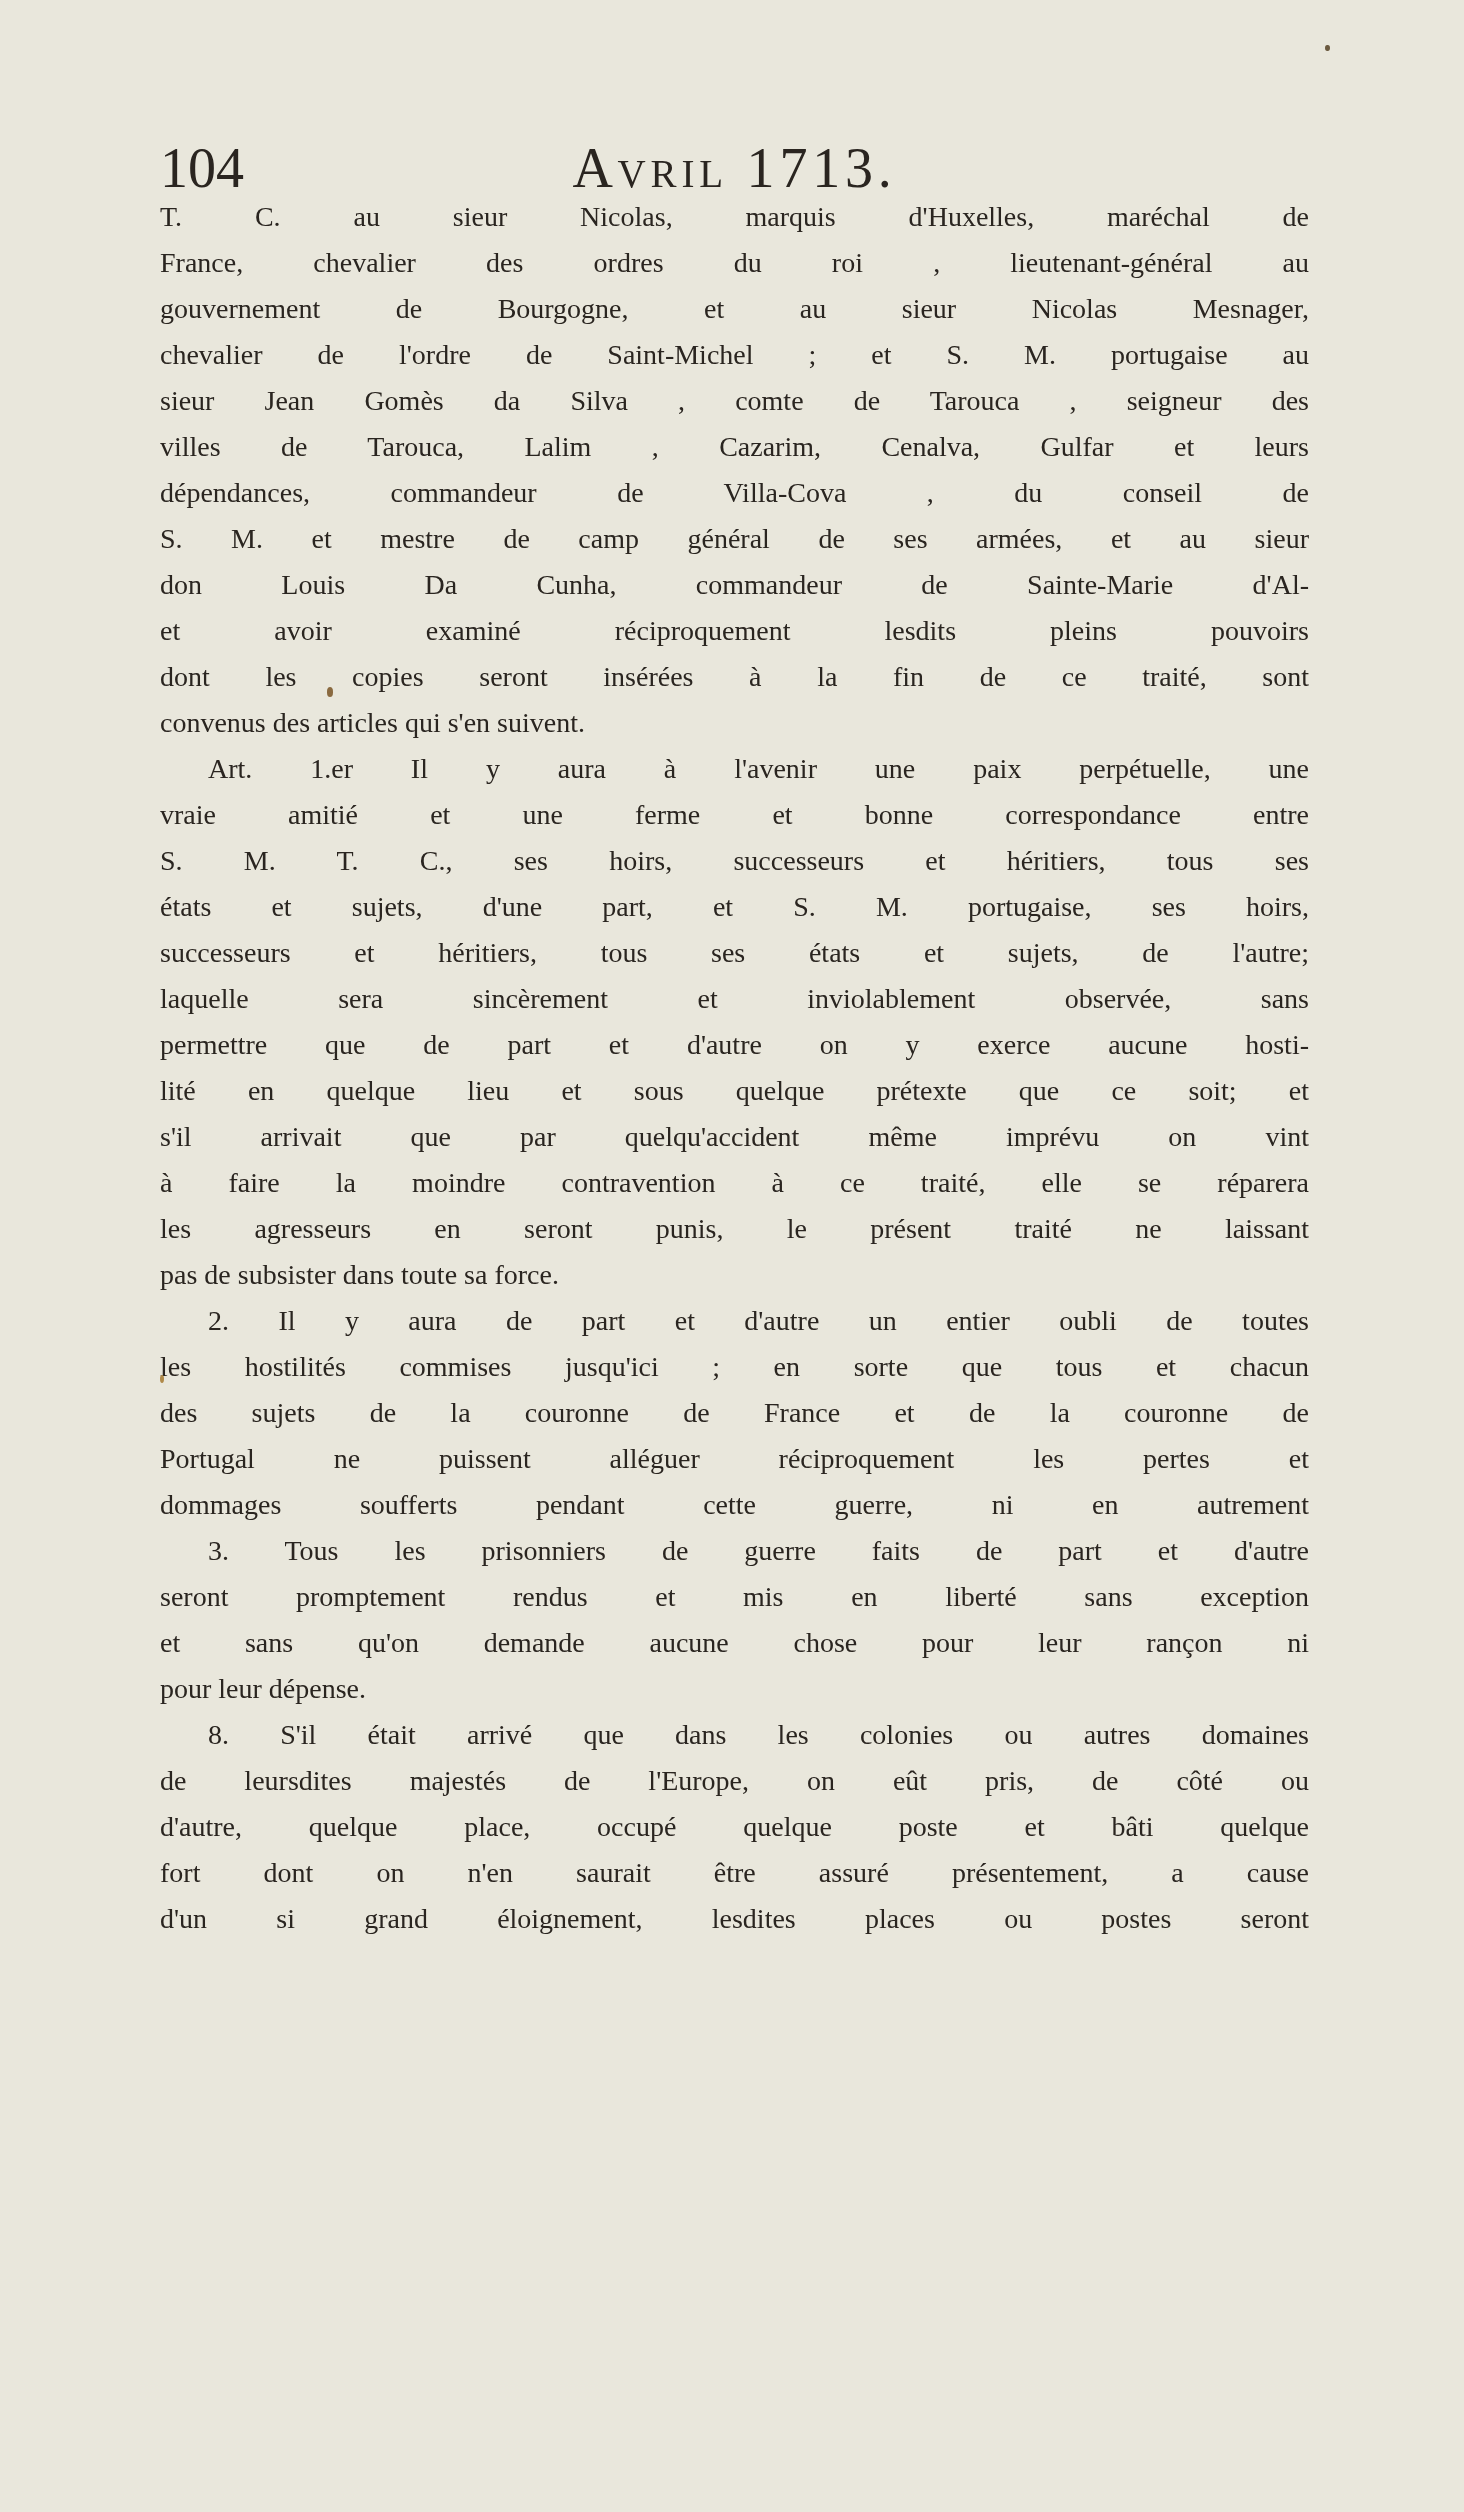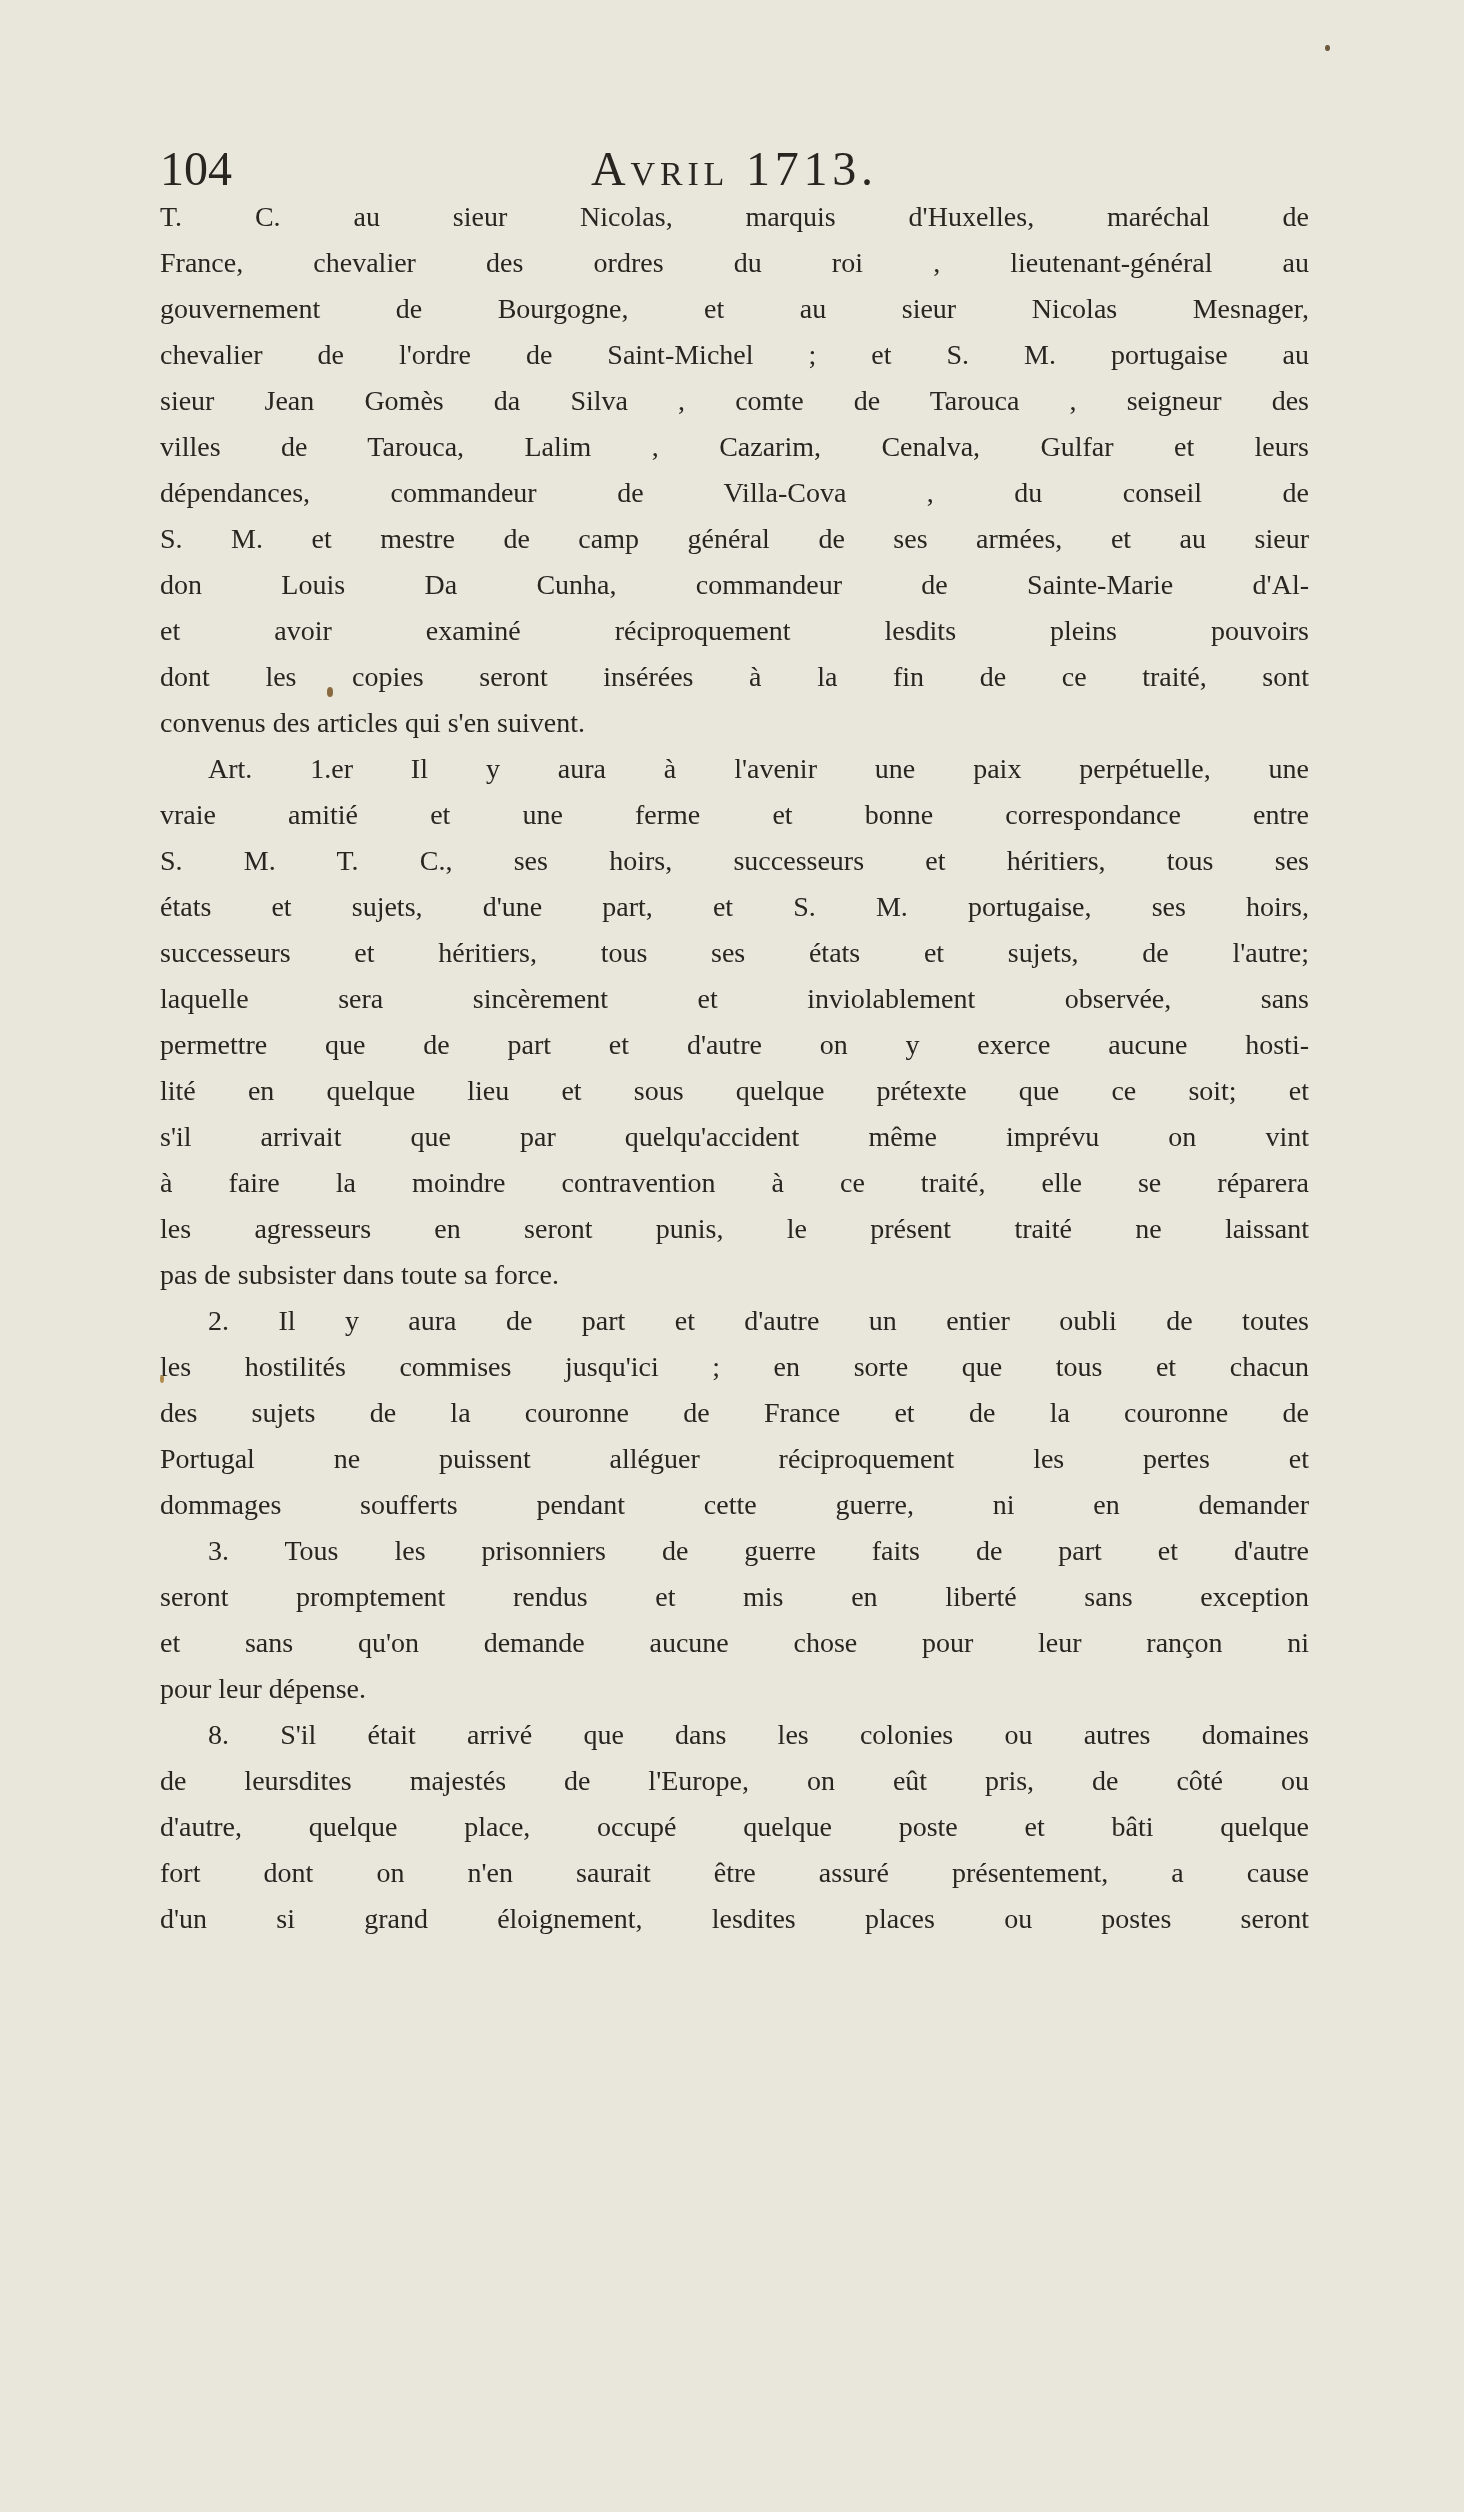--- a/index.html
+++ b/index.html
@@ -8,21 +8,21 @@
     background: #e9e7dc;
     position: relative; overflow: hidden;
     font-family: "Liberation Serif", "DejaVu Serif", serif;
     color: #2a2520;
   }
   .page {
     position: absolute; left: 160px; top: 143px; width: 1149px;
   }
   .header {
     position: relative; height: 51px;
-    font-size: 48px; line-height: 51px;
+    font-size: 56px; line-height: 51px;
   }
   .page-number { position: absolute; left: 0; top: 0; }
   .running-head {
     position: absolute; left: 0; right: 0; text-align: center;
     letter-spacing: 4.8px; font-variant: small-caps;
   }
   .body-text {
     font-size: 28px; line-height: 46px;
     text-align: justify; text-align-last: justify;
   }
@@ -61,21 +61,21 @@
       <span class="line">permettre que de part et d'autre on y exerce aucune hosti-</span>
       <span class="line">lité en quelque lieu et sous quelque prétexte que ce soit; et</span>
       <span class="line">s'il arrivait que par quelqu'accident même imprévu on vint</span>
       <span class="line">à faire la moindre contravention à ce traité, elle se réparera</span>
       <span class="line">les agresseurs en seront punis, le présent traité ne laissant</span>
       <span class="line last">pas de subsister dans toute sa force.</span>
       <span class="line indent">2. Il y aura de part et d'autre un entier oubli de toutes</span>
       <span class="line">les hostilités commises jusqu'ici ; en sorte que tous et chacun</span>
       <span class="line">des sujets de la couronne de France et de la couronne de</span>
       <span class="line">Portugal ne puissent alléguer réciproquement les pertes et</span>
-      <span class="line">dommages soufferts pendant cette guerre, ni en demander</span>
+      <span class="line">dommages soufferts pendant cette guerre, ni en autrement</span>
       <span class="line indent">3. Tous les prisonniers de guerre faits de part et d'autre</span>
       <span class="line">seront promptement rendus et mis en liberté sans exception</span>
       <span class="line">et sans qu'on demande aucune chose pour leur rançon ni</span>
       <span class="line last">pour leur dépense.</span>
       <span class="line indent">8. S'il était arrivé que dans les colonies ou autres domaines</span>
       <span class="line">de leursdites majestés de l'Europe, on eût pris, de côté ou</span>
       <span class="line">d'autre, quelque place, occupé quelque poste et bâti quelque</span>
       <span class="line">fort dont on n'en saurait être assuré présentement, a cause</span>
       <span class="line">d'un si grand éloignement, lesdites places ou postes seront</span>
     </div>

